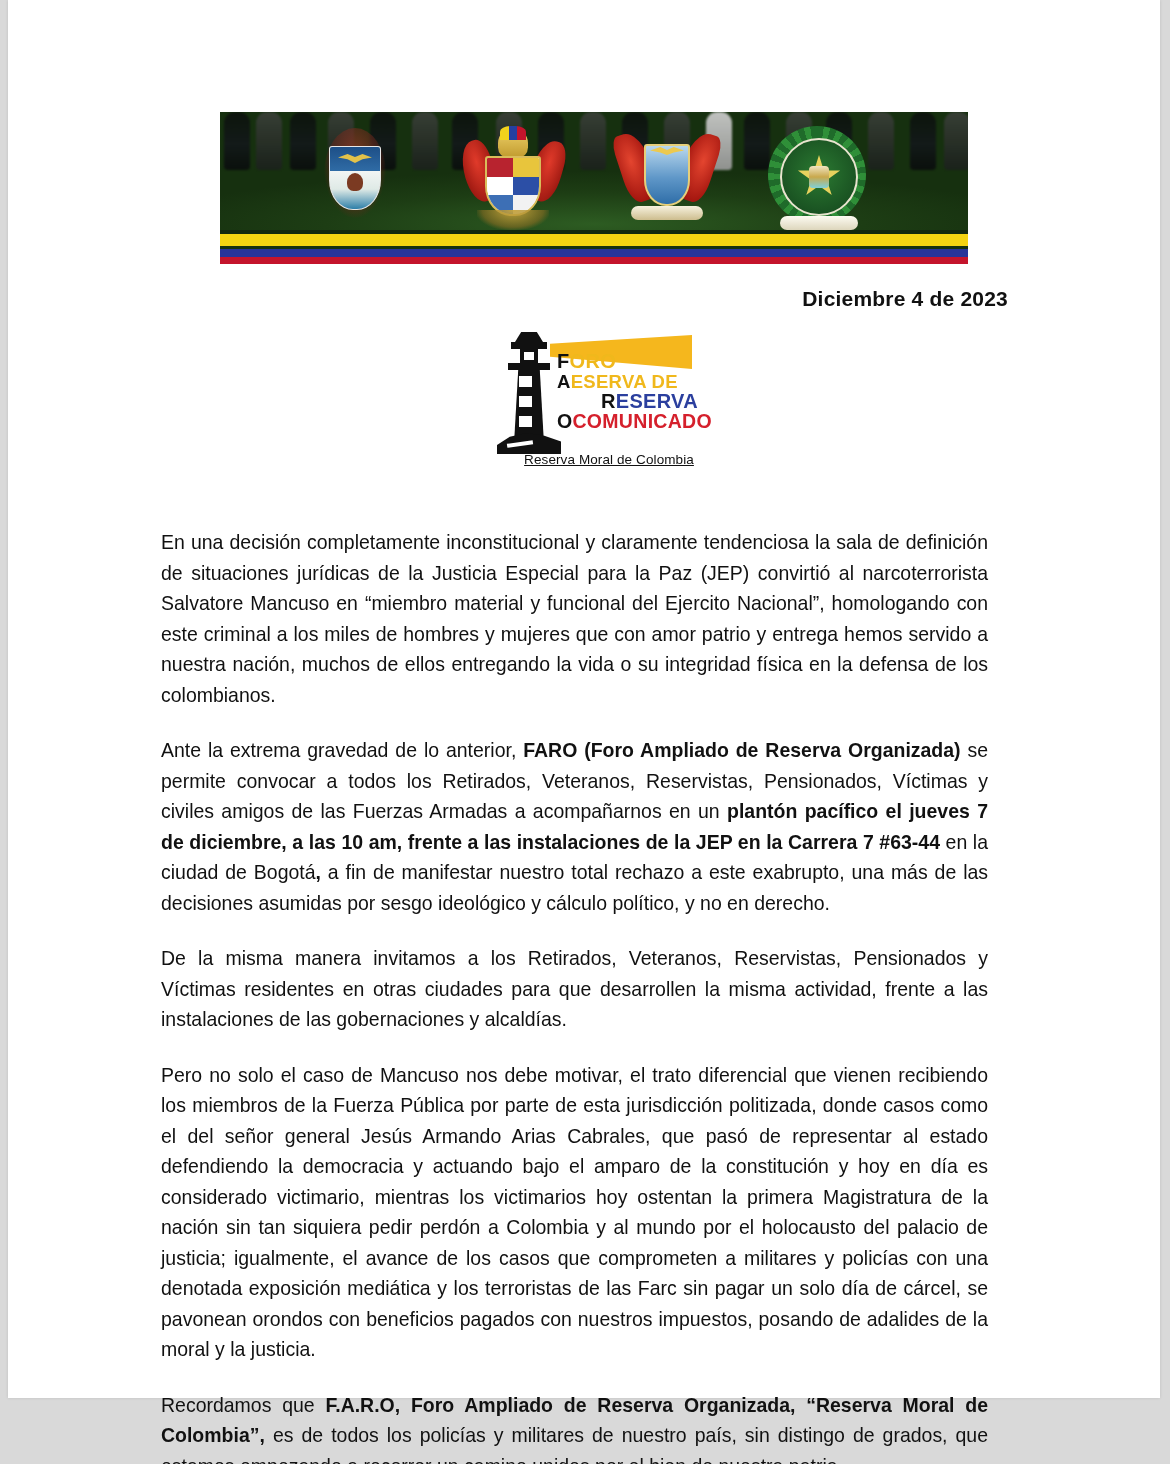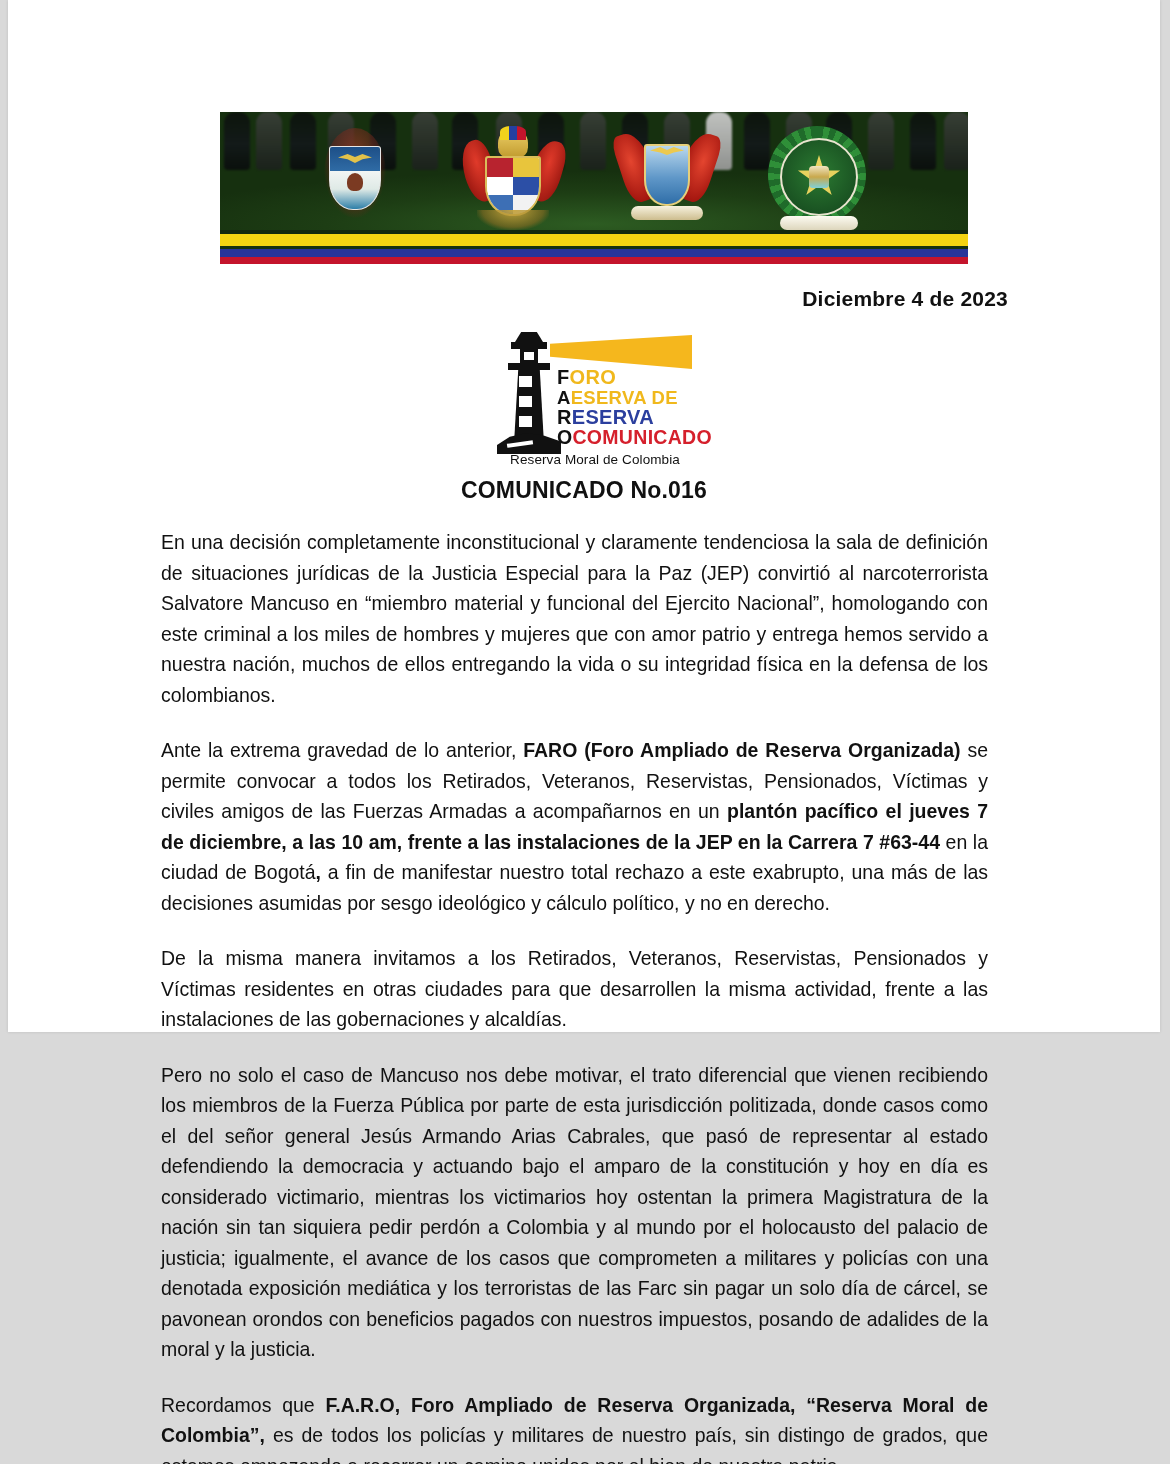--- a/index.html
+++ b/index.html
@@ -12,21 +12,21 @@
     height: 1464px;
     font-family: "Liberation Sans", sans-serif;
     overflow: hidden;
   }
 
   .page {
     position: absolute;
     left: 8px;
     top: 0;
     width: 1152px;
-    height: 1032px;
+    height: 1398px;
     background: #ffffff;
     box-shadow: 0 0 3px rgba(0,0,0,0.12);
   }
 
   
   .banner {
     position: absolute;
     left: 212px;
     top: 112px;
     width: 748px;
@@ -317,48 +317,49 @@
   .lh-rock::after {
     content: "";
     position: absolute; left: 10px; top: 12px;
     width: 26px; height: 4px;
     background: #fff;
     transform: rotate(-8deg);
   }
   .faro-words {
     position: absolute;
     left: 60px;
-    top: 38px;
+    top: 22px;
     width: 140px;
     line-height: 0.98;
   }
   .faro-words .wline {
     font-family: "Liberation Sans", sans-serif;
     font-weight: bold;
     font-size: 20px;
     letter-spacing: 0.3px;
     white-space: nowrap;
     margin-bottom: 1px;
   }
   .faro-words .wline.l2 { font-size: 18.5px; }
-  .faro-words .wline.l3 { font-size: 20px; }
+  .faro-words .wline.l3 { font-size: 20px; margin-left: 44px; }
   .faro-words .wline.l4 { font-size: 19.5px; }
   .cap { color: #111; }
   .y { color: #f0b81c; }
   .b { color: #2b3f9e; }
   .r { color: #d5202c; }
   .faro-tag {
     position: absolute;
-    left: 0;
+    left: 14px;
     top: 122px;
     width: 196px;
     text-align: center;
     font-size: 13.5px;
     color: #111;
     letter-spacing: 0.1px;
+    text-decoration: underline;
   }
 
   
   .doc-title {
     position: absolute;
     left: 0; right: 0;
     top: 477px;
     text-align: center;
     font-size: 23px;
     font-weight: bold;
@@ -494,21 +495,20 @@
 
     <div class="faro-words">
       <div class="wline l1"><span class="cap">F</span><span class="y">ORO</span></div>
       <div class="wline l2"><span class="cap">A</span><span class="y">ESERVA DE</span></div>
       <div class="wline l3"><span class="cap">R</span><span class="b">ESERVA</span></div>
       <div class="wline l4"><span class="cap">O</span><span class="r">COMUNICADO</span></div>
     </div>
     <div class="faro-tag">Reserva Moral de Colombia</div>
   </div>
 
-  <div class="doc-title">COMUNICADO No.016</div>
 
   <div class="body-text">
       <p><span>En una decisión completamente inconstitucional y claramente tendenciosa la sala de definición de situaciones jurídicas de la Justicia Especial para la Paz (JEP) convirtió al narcoterrorista Salvatore Mancuso en “miembro material y funcional del Ejercito Nacional”, homologando con este criminal a los miles de hombres y mujeres que con amor patrio y entrega hemos servido a nuestra nación, muchos de ellos entregando la vida o su integridad física en la defensa de los colombianos.</span></p>
       <p><span>Ante la extrema gravedad de lo anterior, </span><b>FARO (Foro Ampliado de Reserva Organizada)</b><span> se permite convocar a todos los Retirados, Veteranos, Reservistas, Pensionados, Víctimas y civiles amigos de las Fuerzas Armadas a acompañarnos en un </span><b>plantón pacífico el jueves 7 de diciembre, a las 10 am, frente a las instalaciones de la JEP en la Carrera 7 #63-44</b><span> en la ciudad de Bogotá</span><b>,</b><span> a fin de manifestar nuestro total rechazo a este exabrupto, una más de las decisiones asumidas por sesgo ideológico y cálculo político, y no en derecho.</span></p>
       <p><span>De la misma manera invitamos a los Retirados, Veteranos, Reservistas, Pensionados y Víctimas residentes en otras ciudades para que desarrollen la misma actividad, frente a las instalaciones de las gobernaciones y alcaldías.</span></p>
       <p><span>Pero no solo el caso de Mancuso nos debe motivar, el trato diferencial que vienen recibiendo los miembros de la Fuerza Pública por parte de esta jurisdicción politizada, donde casos como el del señor general Jesús Armando Arias Cabrales, que pasó de representar al estado defendiendo la democracia y actuando bajo el amparo de la constitución y hoy en día es considerado victimario, mientras los victimarios hoy ostentan la primera Magistratura de la nación sin tan siquiera pedir perdón a Colombia y al mundo por el holocausto del palacio de justicia; igualmente, el avance de los casos que comprometen a militares y policías con una denotada exposición mediática y los terroristas de las Farc sin pagar un solo día de cárcel, se pavonean orondos con beneficios pagados con nuestros impuestos, posando de adalides de la moral y la justicia.</span></p>
       <p><span>Recordamos que </span><b>F.A.R.O, Foro Ampliado de Reserva Organizada, “Reserva Moral de Colombia”,</b><span> es de todos los policías y militares de nuestro país, sin distingo de grados, que estamos empezando a recorrer un camino unidos por el bien de nuestra patria.</span></p>
     </div>
 
 </div>

